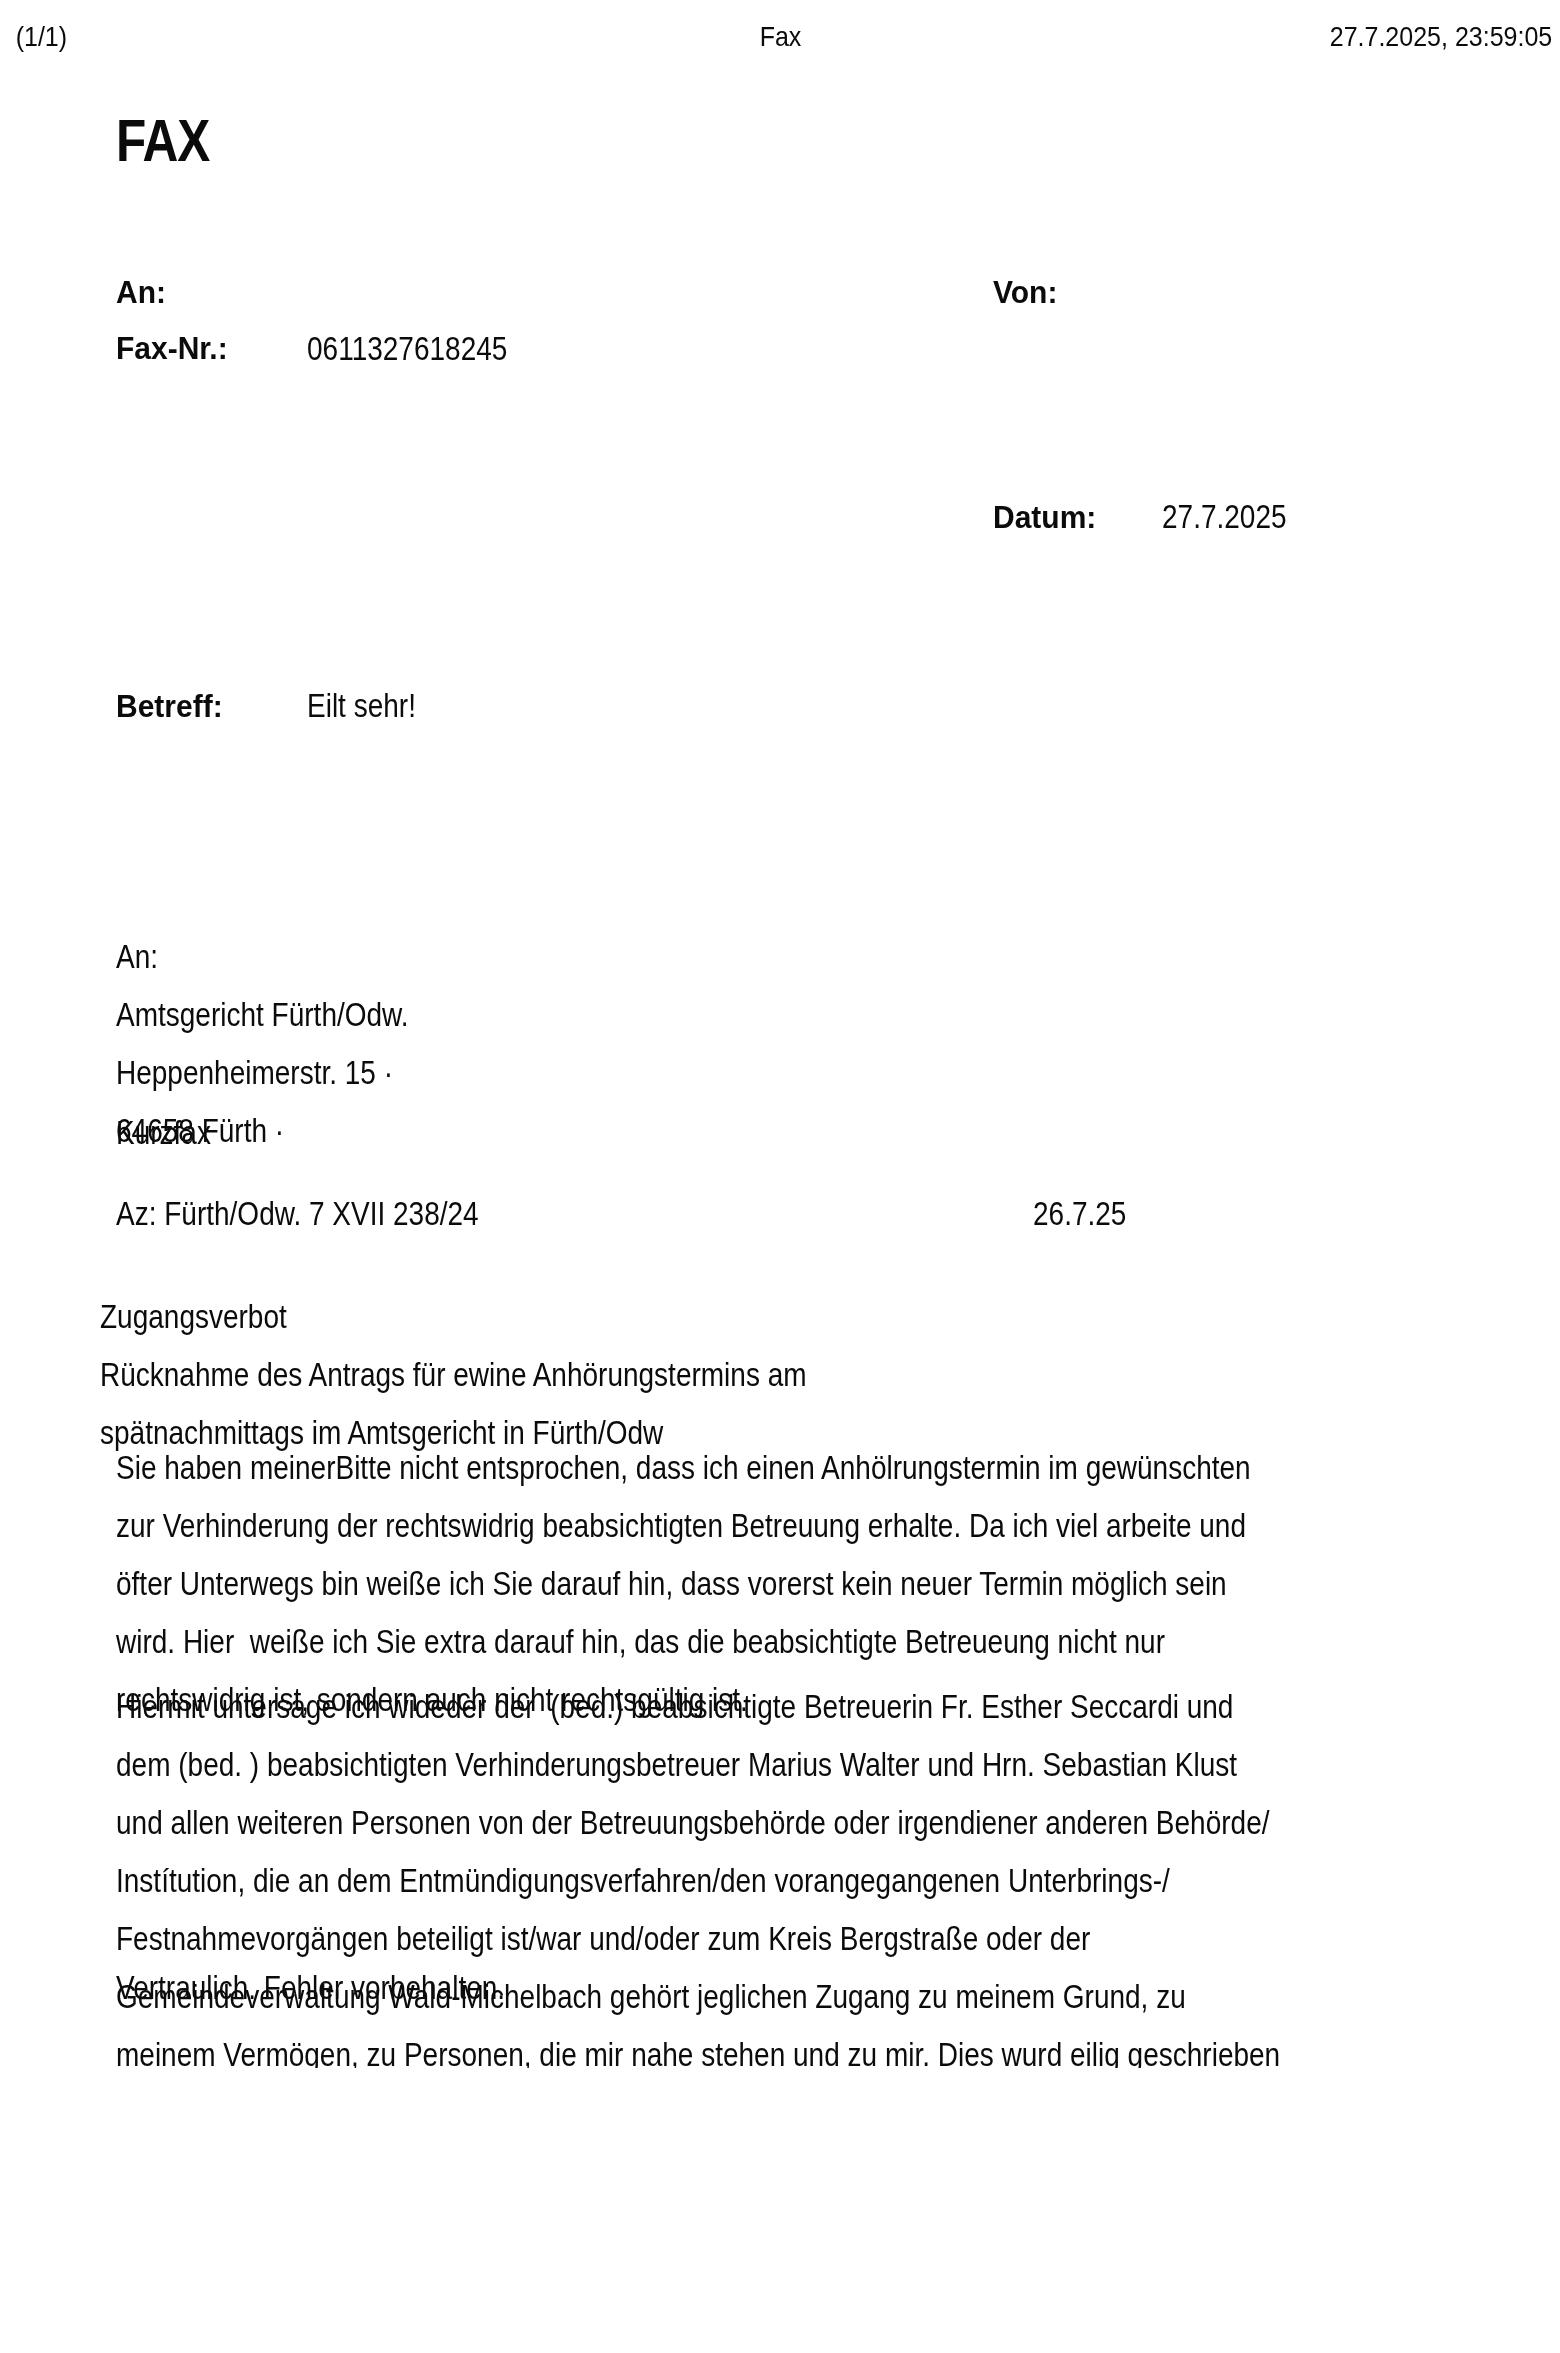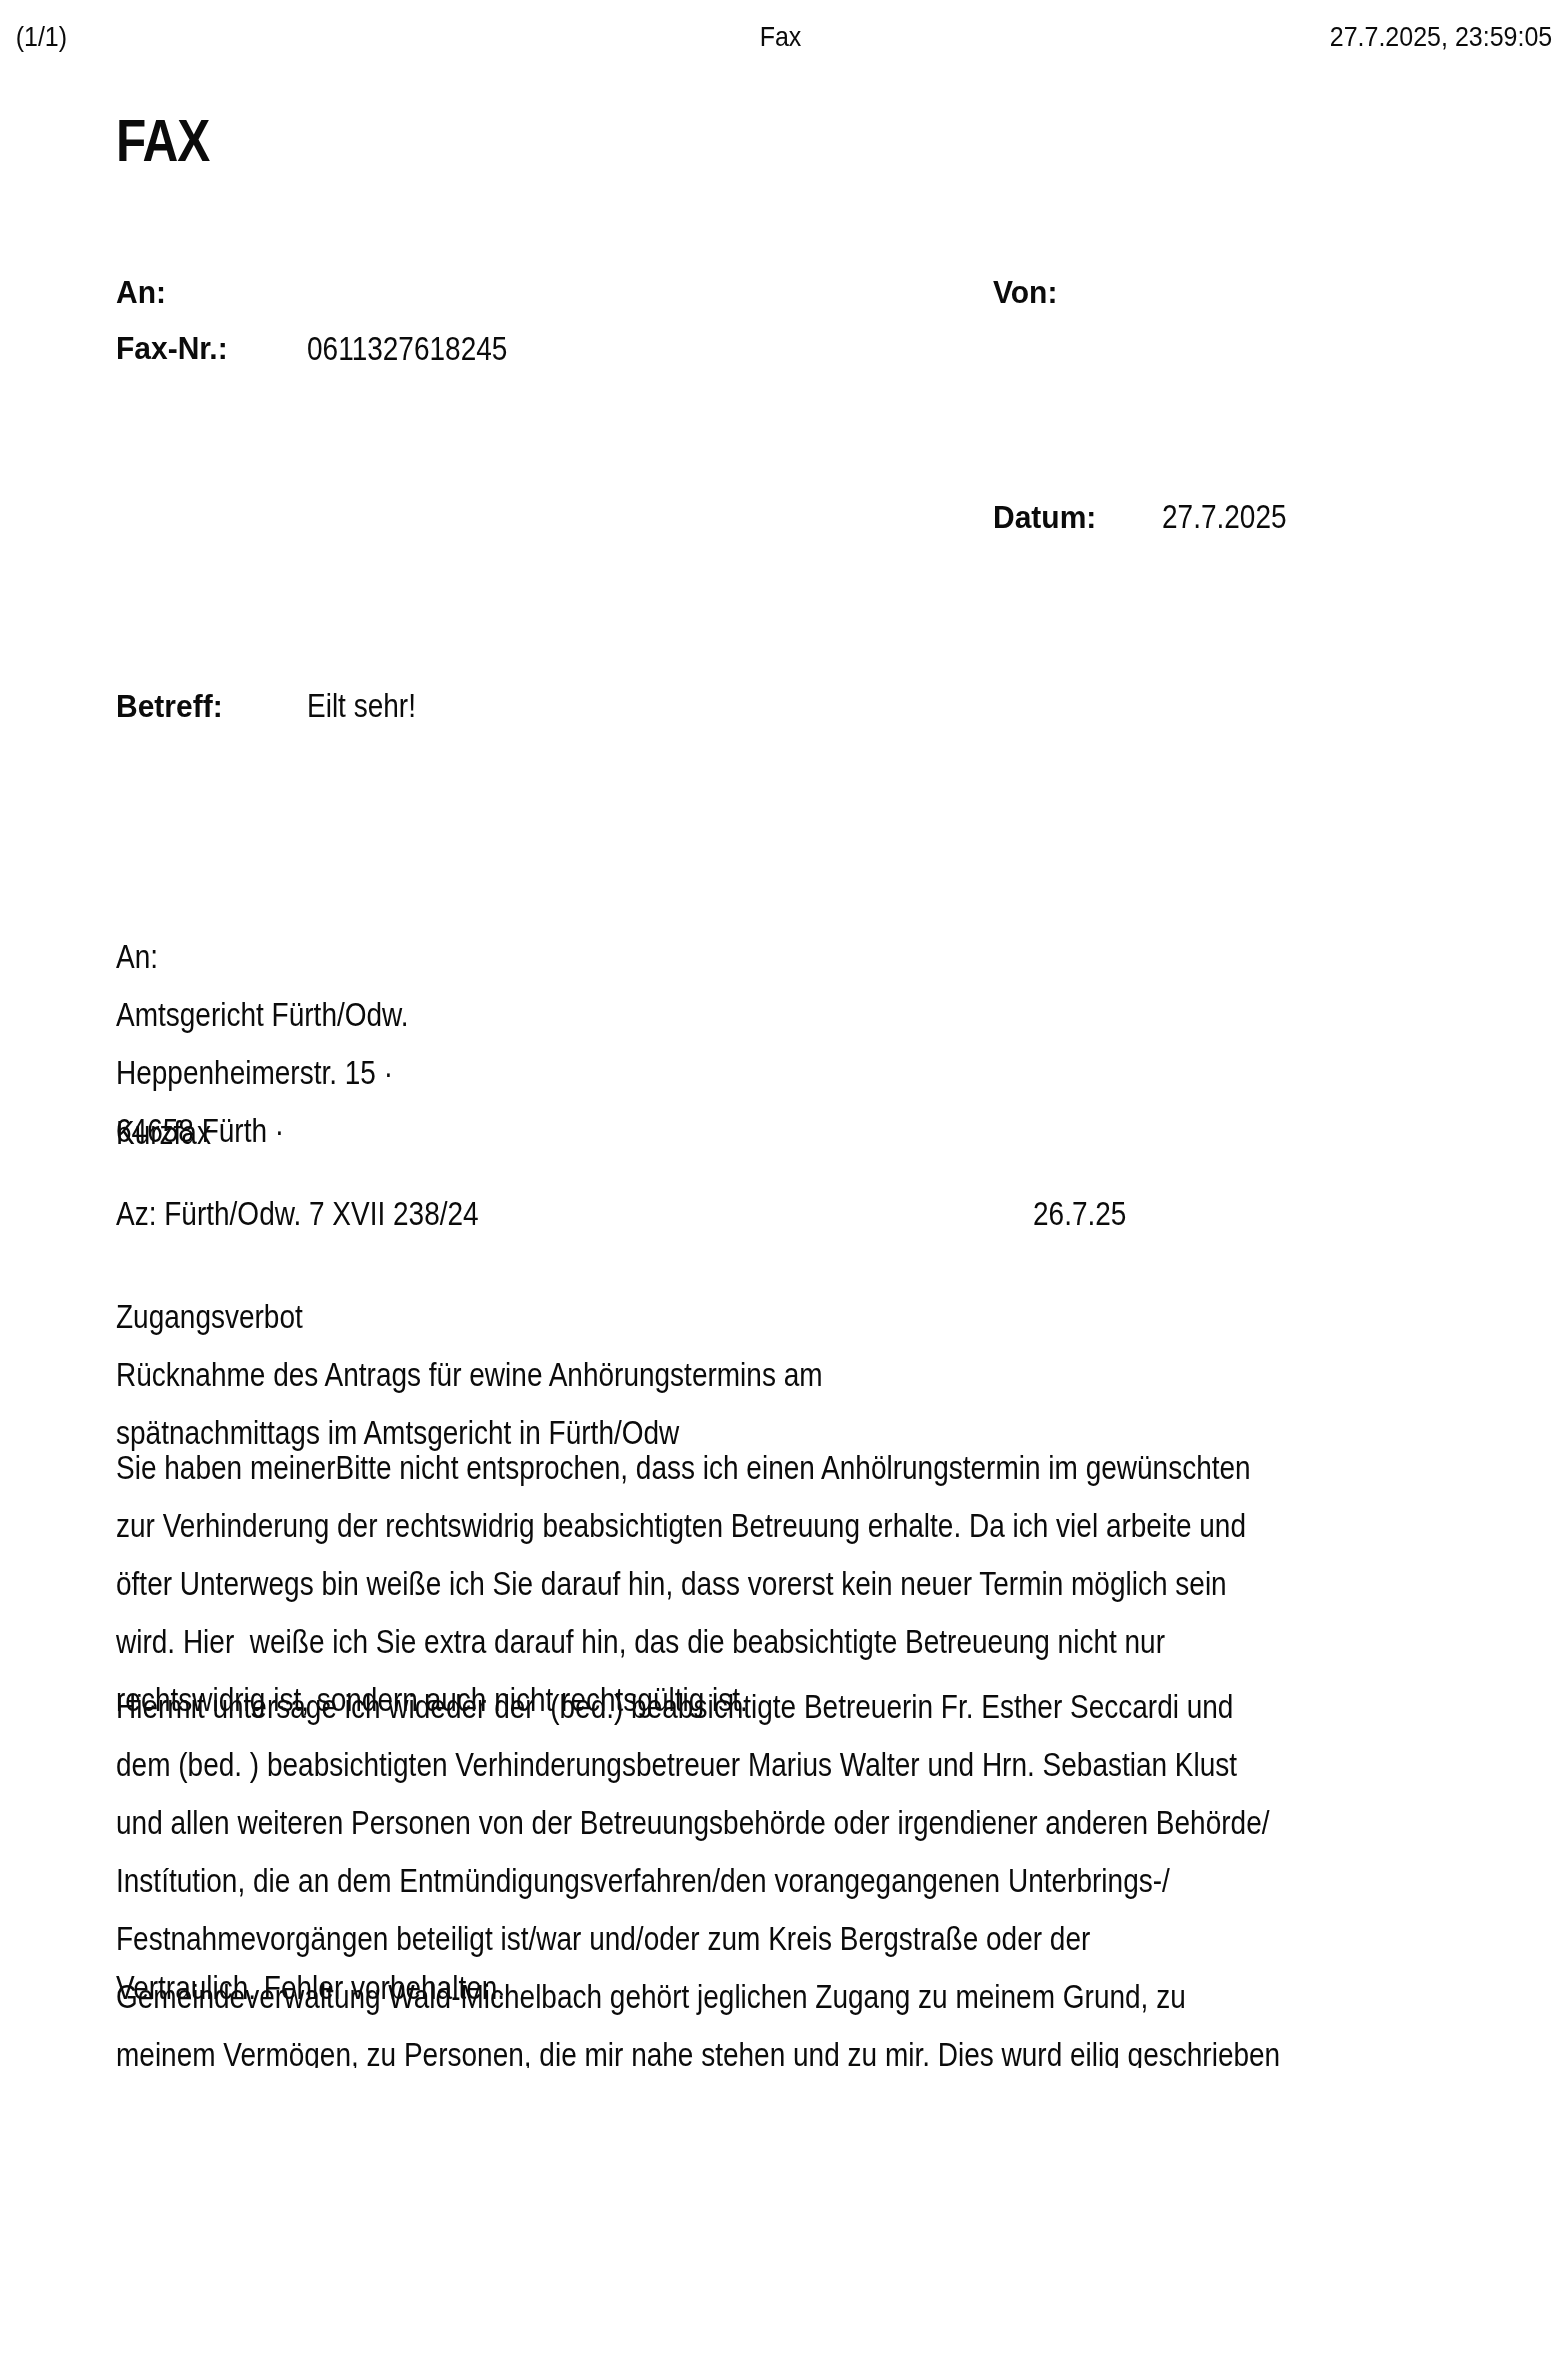--- a/index.html
+++ b/index.html
@@ -101,21 +101,21 @@
     <div class="tx">Amtsgericht Fürth/Odw.</div>
     <div class="tx">Heppenheimerstr. 15 ·</div>
     <div class="tx">64658 Fürth ·</div>
   </div>
 
   <div class="abs tx" style="left:116px; top:1115px;">Kurzfax</div>
 
   <div class="abs tx" style="left:116px; top:1196px;">Az: Fürth/Odw. 7 XVII 238/24</div>
   <div class="abs tx" style="left:1033px; top:1196px;">26.7.25</div>
 
-  <div class="abs block" style="left:116px; top:1277px;">
+  <div class="abs block" style="left:100px; top:1277px;">
     <div class="tx">Zugangsverbot</div>
     <div class="tx">Rücknahme des Antrags für ewine Anhörungstermins am</div>
     <div class="tx">spätnachmittags im Amtsgericht in Fürth/Odw</div>
   </div>
 
   <div class="abs block" style="left:116px; top:1428px;">
     <div class="tx">Sie haben meinerBitte nicht entsprochen, dass ich einen Anhölrungstermin im gewünschten</div>
     <div class="tx">zur Verhinderung der rechtswidrig beabsichtigten Betreuung erhalte. Da ich viel arbeite und</div>
     <div class="tx">öfter Unterwegs bin weiße ich Sie darauf hin, dass vorerst kein neuer Termin möglich sein</div>
     <div class="tx">wird. Hier  weiße ich Sie extra darauf hin, das die beabsichtigte Betreueung nicht nur</div>

